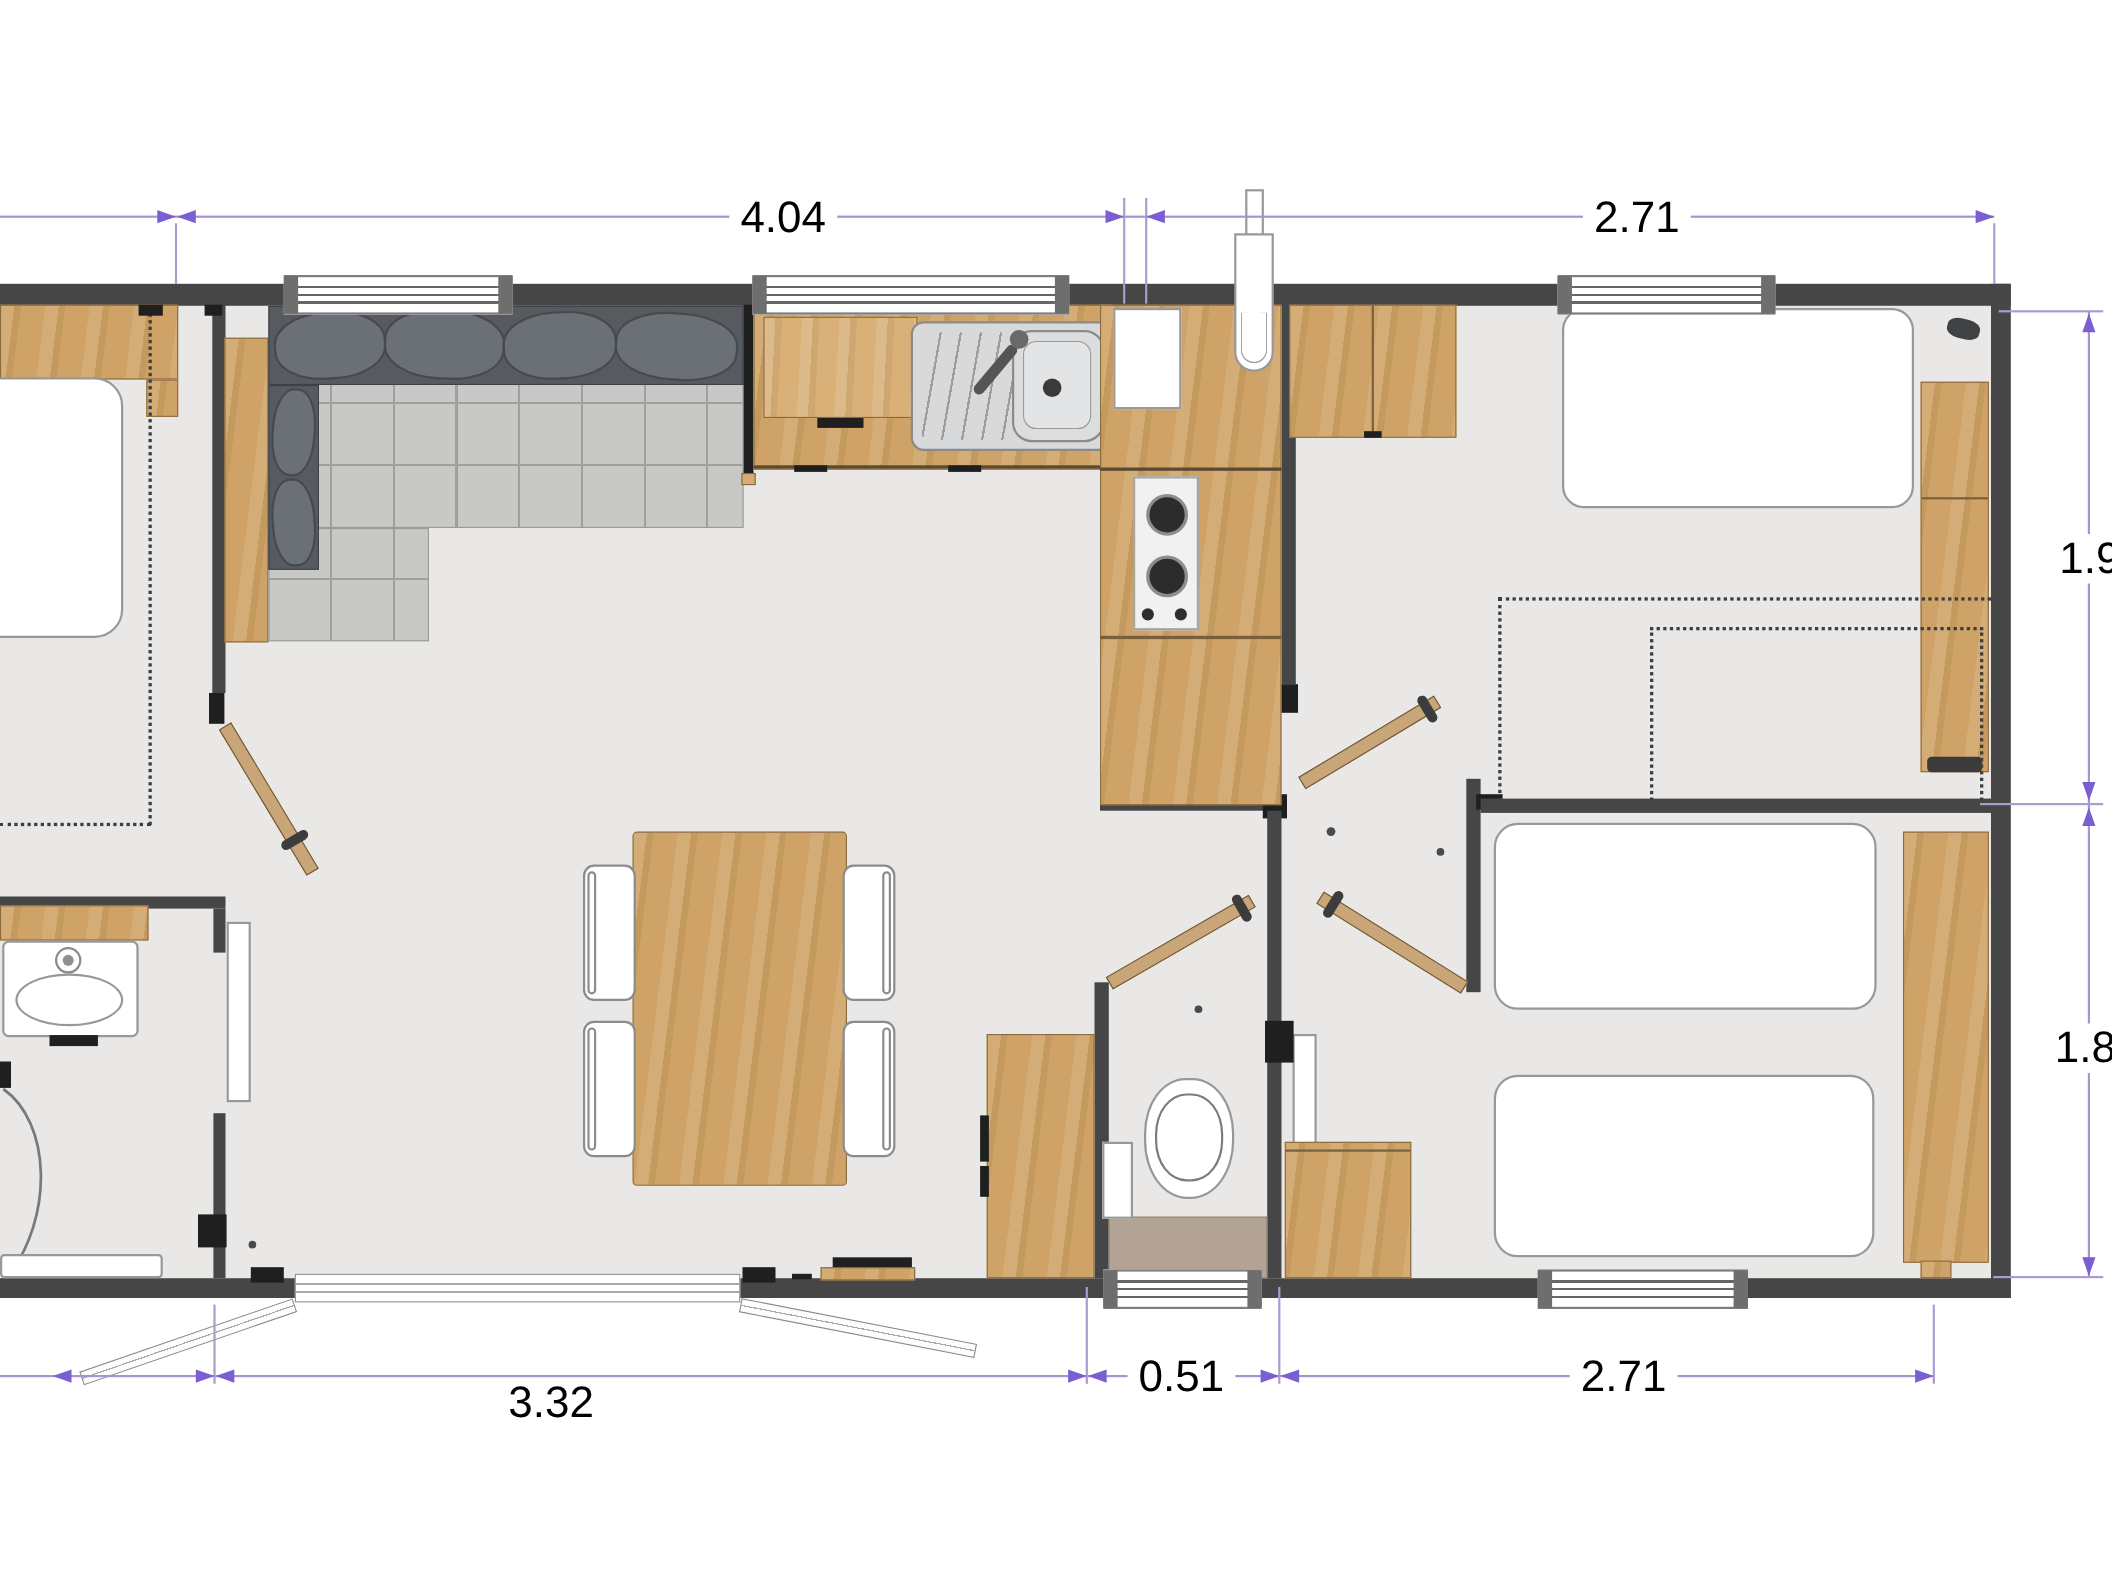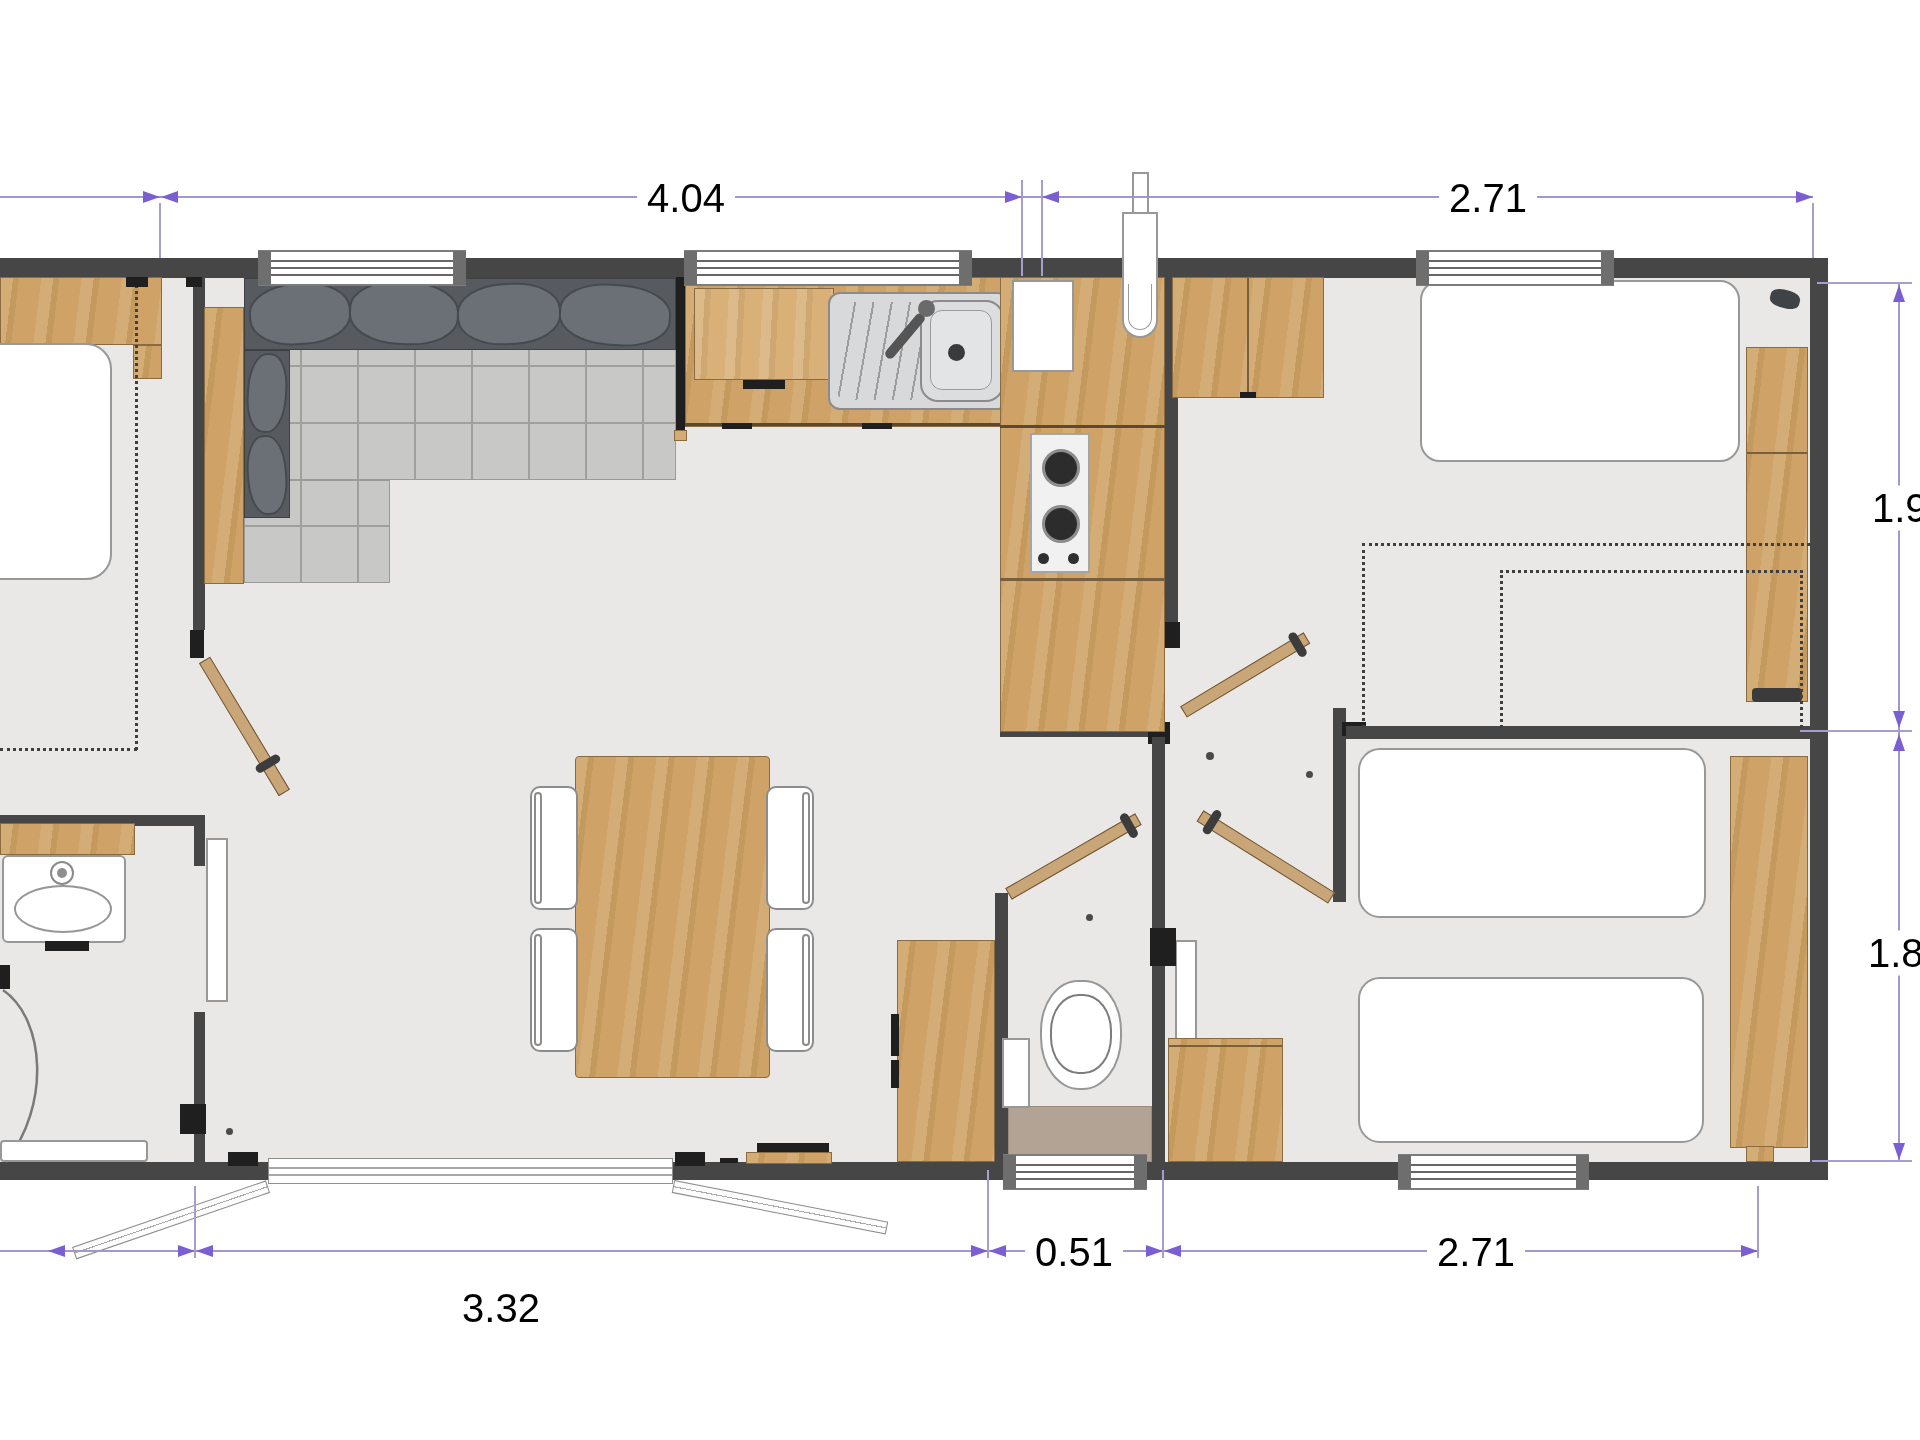--- a/index.html
+++ b/index.html
@@ -221,37 +221,37 @@
   <div class="abs dim" style="left:0;top:196px;width:1813px;height:2px;"></div>
   <div class="abs ext" style="left:159px;top:203px;width:2px;height:55px;"></div>
   <div class="abs ext" style="left:1021px;top:180px;width:2px;height:96px;"></div>
   <div class="abs ext" style="left:1041px;top:180px;width:2px;height:96px;"></div>
   <div class="abs ext" style="left:1812px;top:203px;width:2px;height:55px;"></div>
   <div class="abs arr-r" style="left:143px;top:191px;"></div>
   <div class="abs arr-l" style="left:161px;top:191px;"></div>
   <div class="abs arr-r" style="left:1005px;top:191px;"></div>
   <div class="abs arr-l" style="left:1042px;top:191px;"></div>
   <div class="abs arr-r" style="left:1796px;top:191px;"></div>
-  <div class="dim-label" style="left:686px;top:198px;">4.04</div>
+  <div class="dim-label" style="left:712px;top:198px;">4.04</div>
   <div class="dim-label" style="left:1488px;top:198px;">2.71</div>
 
   <div class="abs dim" style="left:0;top:1250px;width:1758px;height:2px;"></div>
   <div class="abs ext" style="left:194px;top:1186px;width:2px;height:72px;"></div>
   <div class="abs ext" style="left:987px;top:1170px;width:2px;height:88px;"></div>
   <div class="abs ext" style="left:1162px;top:1170px;width:2px;height:88px;"></div>
   <div class="abs ext" style="left:1757px;top:1186px;width:2px;height:72px;"></div>
   <div class="abs arr-l" style="left:48px;top:1245px;"></div>
   <div class="abs arr-r" style="left:178px;top:1245px;"></div>
   <div class="abs arr-l" style="left:196px;top:1245px;"></div>
   <div class="abs arr-r" style="left:971px;top:1245px;"></div>
   <div class="abs arr-l" style="left:989px;top:1245px;"></div>
   <div class="abs arr-r" style="left:1146px;top:1245px;"></div>
   <div class="abs arr-l" style="left:1164px;top:1245px;"></div>
   <div class="abs arr-r" style="left:1741px;top:1245px;"></div>
-  <div class="dim-label" style="left:501px;top:1308px;">3.32</div>
+  <div class="dim-label" style="left:501px;top:1276px;">3.32</div>
   <div class="dim-label" style="left:1074px;top:1252px;">0.51</div>
   <div class="dim-label" style="left:1476px;top:1252px;">2.71</div>
 
   <div class="abs dim" style="left:1898px;top:283px;width:2px;height:878px;"></div>
   <div class="abs ext" style="left:1817px;top:282px;width:95px;height:2px;"></div>
   <div class="abs ext" style="left:1800px;top:730px;width:112px;height:2px;"></div>
   <div class="abs ext" style="left:1812px;top:1160px;width:100px;height:2px;"></div>
   <div class="abs arr-u" style="left:1893px;top:285px;"></div>
   <div class="abs arr-d" style="left:1893px;top:711px;"></div>
   <div class="abs arr-u" style="left:1893px;top:734px;"></div>

